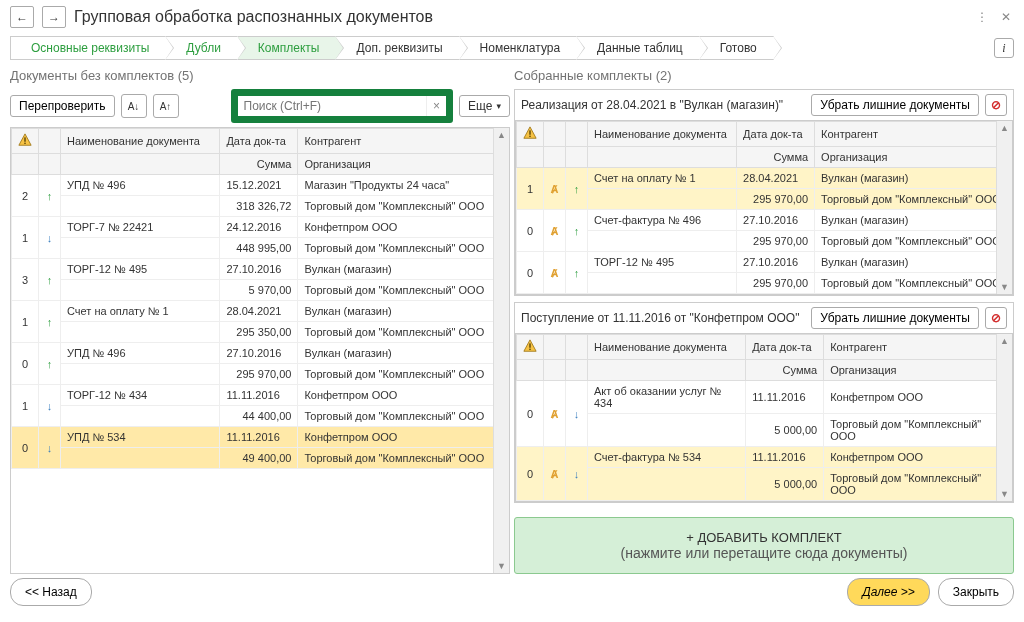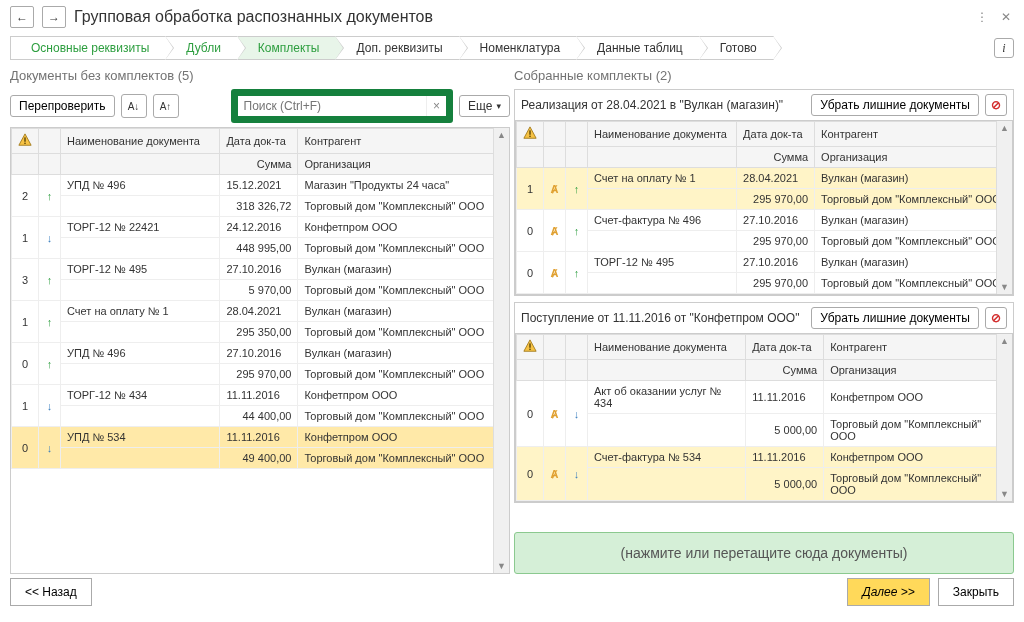--- a/index.html
+++ b/index.html
@@ -40,21 +40,21 @@
 .arrow-down { color: #3a7ebf; }
 .block { border: 1px solid #ccc; margin-bottom: 6px; display: flex; flex-direction: column; }
 .block-head { display: flex; align-items: center; padding: 4px 6px; gap: 6px; font-size: 12px; }
 .block-head .hbtn { margin-left: auto; }
 .del-btn { width: 22px; height: 22px; border: 1px solid #aaa; border-radius: 3px; display: flex; align-items: center; justify-content: center; color: #d32f2f; cursor: pointer; font-weight: bold; }
 .kits { flex: 1; overflow: auto; }
 .addkit { border: 1px solid #8bc98f; background: #d5efd7; margin-top: 4px; padding: 12px; text-align: center; border-radius: 3px; cursor: pointer; }
 .addkit .l1 { font-size: 13px; }
 .addkit .l2 { font-size: 14px; color: #555; }
 .footer { position: absolute; bottom: 0; left: 0; right: 0; padding: 8px 10px 16px; display: flex; align-items: center; }
-.fbtn { border: 1px solid #aaa; padding: 6px 14px; border-radius: 0; cursor: pointer; font-size: 12px; background: #fff; }
+.fbtn { border: 1px solid #aaa; padding: 6px 14px; border-radius: 13px; cursor: pointer; font-size: 12px; background: #fff; }
 .fbtn.primary { background: #ffd95a; font-style: italic; }
 .yel-ico { color: #e0a030; font-weight: bold; }
 .scroll-ind { position: absolute; right: 0; top: 0; bottom: 0; width: 16px; background: #f0f0f0; border-left: 1px solid #ddd; display: flex; flex-direction: column; justify-content: space-between; align-items: center; padding: 2px 0; }
 .scroll-ind span { color: #888; font-size: 9px; cursor: pointer; }
 </style>
 </head>
 <body>
 
 <div class="topbar">
   <div class="nav-btn">←</div>
@@ -129,21 +129,21 @@
               <td>Магазин "Продукты 24 часа"</td>
             </tr>
             <tr>
               <td></td>
               <td class="num">318 326,72</td>
               <td>Торговый дом "Комплексный" ООО</td>
             </tr>
             <tr>
               <td class="ctr" rowspan="2">1</td>
               <td class="ctr" rowspan="2"><span class="arrow-down">↓</span></td>
-              <td>ТОРГ-12 № 22421</td>
+              <td>ТОРГ-7 № 22421</td>
               <td>24.12.2016</td>
               <td>Конфетпром ООО</td>
             </tr>
             <tr>
               <td></td>
               <td class="num">448 995,00</td>
               <td>Торговый дом "Комплексный" ООО</td>
             </tr>
             <tr>
               <td class="ctr" rowspan="2">3</td>
@@ -355,20 +355,21 @@
               </tbody>
             </table>
             <div class="scroll-ind">
               <span>▲</span>
               <span>▼</span>
             </div>
           </div>
         </div>
       </div>
     <div class="addkit">
+      <div class="l1">+ ДОБАВИТЬ КОМПЛЕКТ</div>
       <div class="l2">(нажмите или перетащите сюда документы)</div>
     </div>
   </div>
 </div>
 
 <div class="footer">
   <button class="fbtn">&lt;&lt; Назад</button>
   <div style="flex:1"></div>
   <button class="fbtn primary" style="margin-right:8px;">Далее &gt;&gt;</button>
   <button class="fbtn">Закрыть</button>

